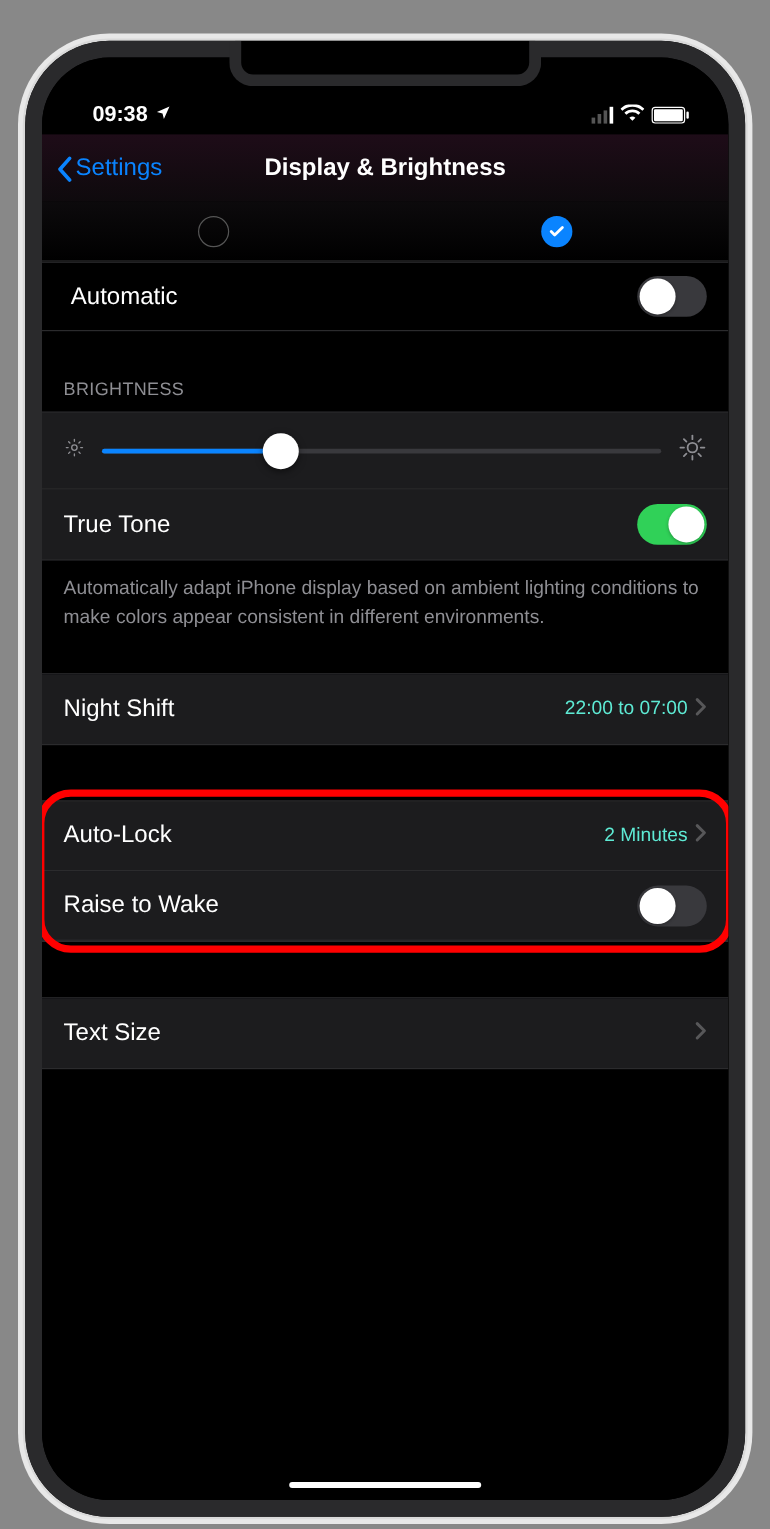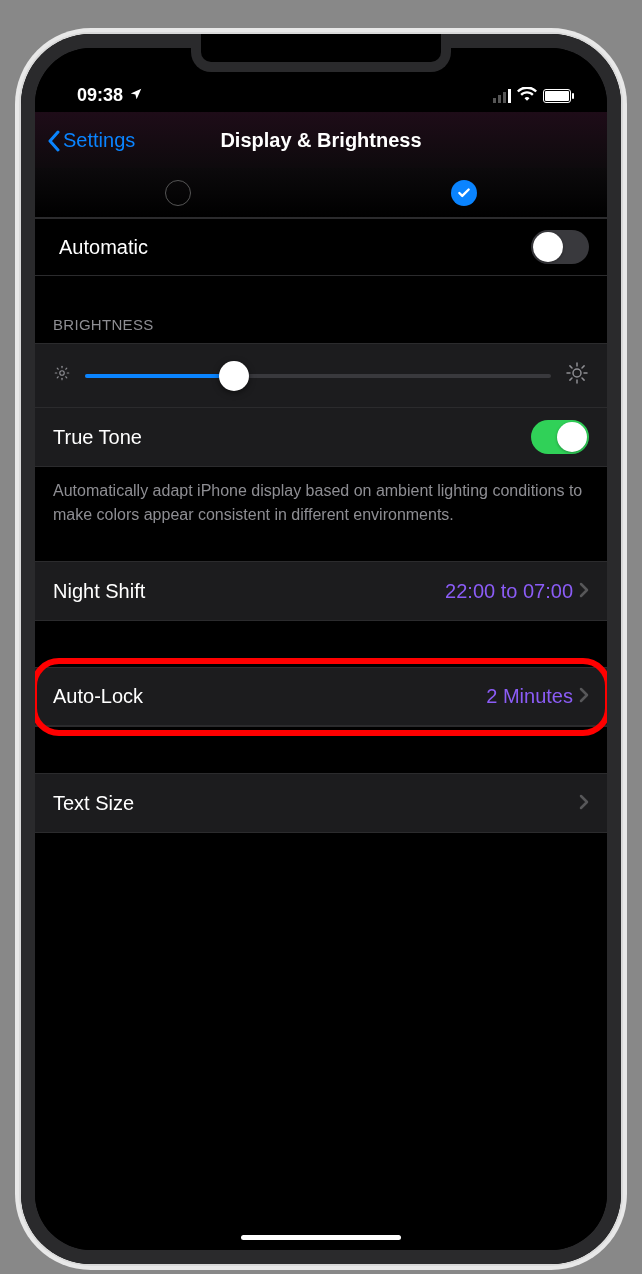--- a/index.html
+++ b/index.html
@@ -102,21 +102,21 @@
   .cell {
     display:flex; align-items:center; justify-content:space-between;
     padding: 0 18px;
     min-height: 58px;
     background:#1c1c1e;
     border-bottom:0.5px solid #2b2b2d;
   }
   .cell:last-child{border-bottom:none;}
   .cell.black-bg{ background:#000;padding-left:24px; }
   .cell-label{ color:#fff; font-size:20px;}
-  .cell-value{ color:#8b5cf6; font-size:20px; display:flex; align-items:center; gap:6px;}
+  .cell-value{ color:#5eead4; font-size:16px; display:flex; align-items:center; gap:6px;}
   .chevron{ color:#575759;}
   
   .section-header{
     font-size:15px; color:#8e8e93; text-transform:uppercase;
     padding: 40px 18px 10px 18px; letter-spacing:0.3px;
   }
   .section-footer{
     font-size:16px; color:#8e8e93; padding:12px 18px 10px 18px; line-height:1.5;
   }
   
@@ -294,20 +294,26 @@
           <span class="cell-label">Auto-Lock</span>
           <span class="cell-value">
             <span>2 Minutes</span>
             <span class="chevron">
               <svg width="10" height="16" viewBox="0 0 10 16">
                   <path fill="none" stroke="#575759" stroke-width="2.5" stroke-linecap="round" stroke-linejoin="round" d="M2 2l6 6-6 6"></path>
                 </svg>
             </span>
           </span>
         </div>
+        <div class="cell">
+          <span class="cell-label">Raise to Wake</span>
+          <div class="toggle">
+              <div class="knob"></div>
+            </div>
+        </div>
         <div class="annotation" style="top:-10px; left:-4px; right:-4px; bottom:-10px;"></div>
       </div>
 
       <div style="height:46px"></div>
       <div class="group">
         <div class="cell">
           <span class="cell-label">Text Size</span>
           <span class="cell-value">
             <span class="chevron">
               <svg width="10" height="16" viewBox="0 0 10 16">

